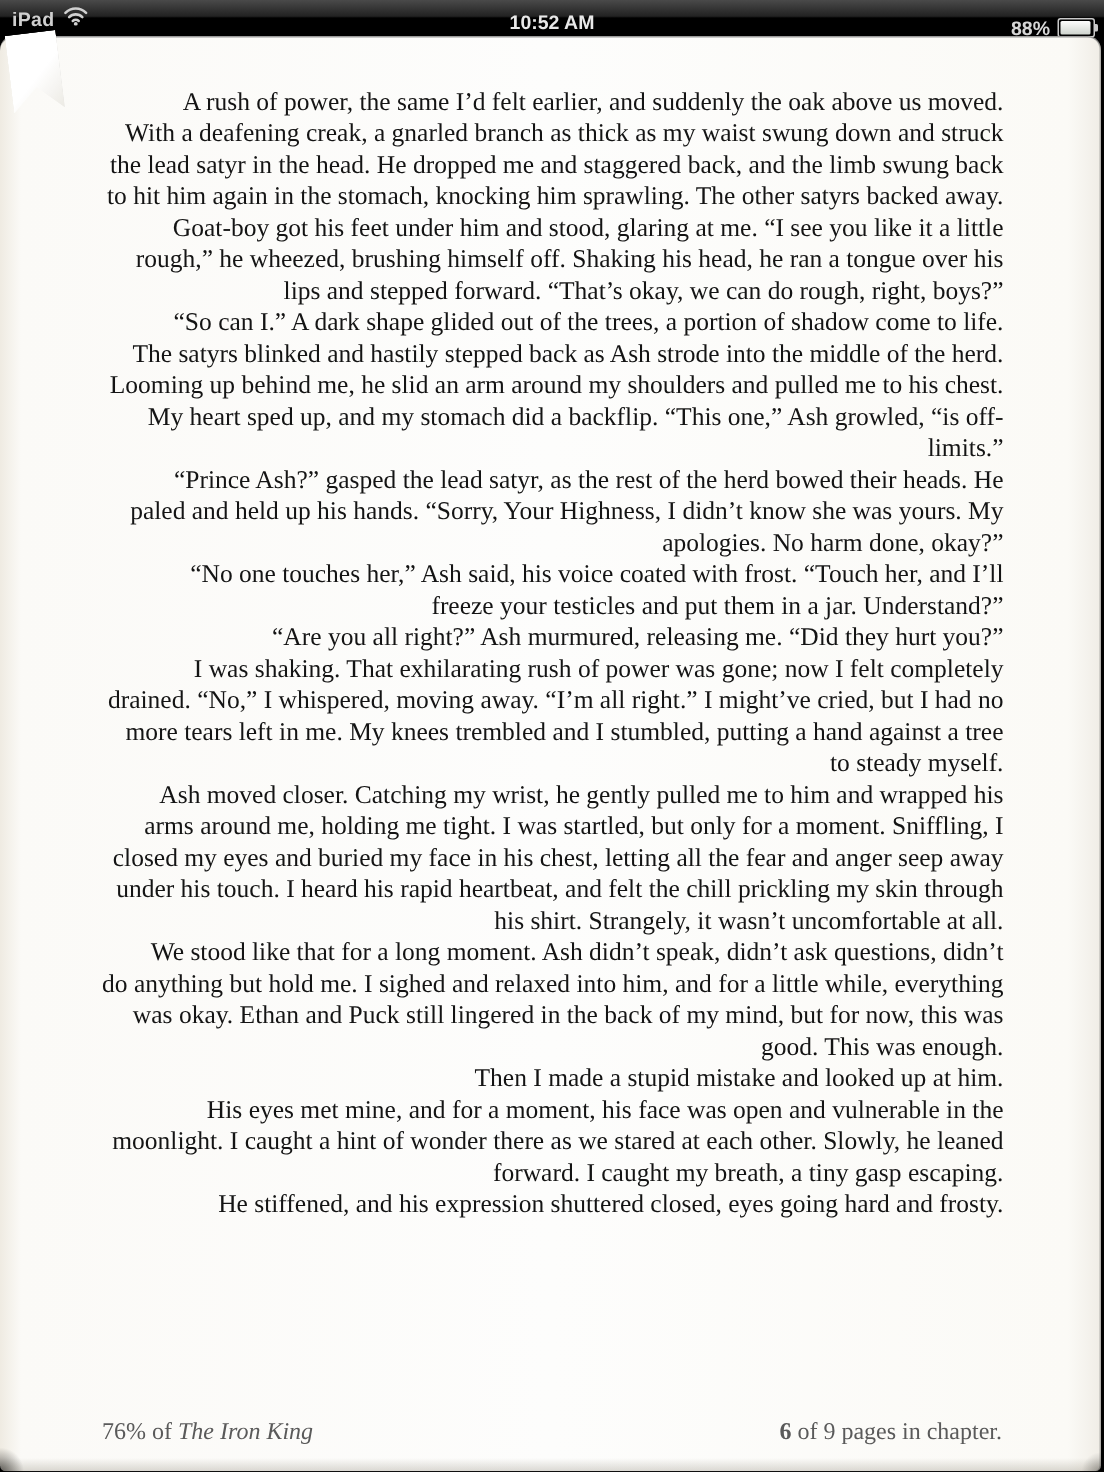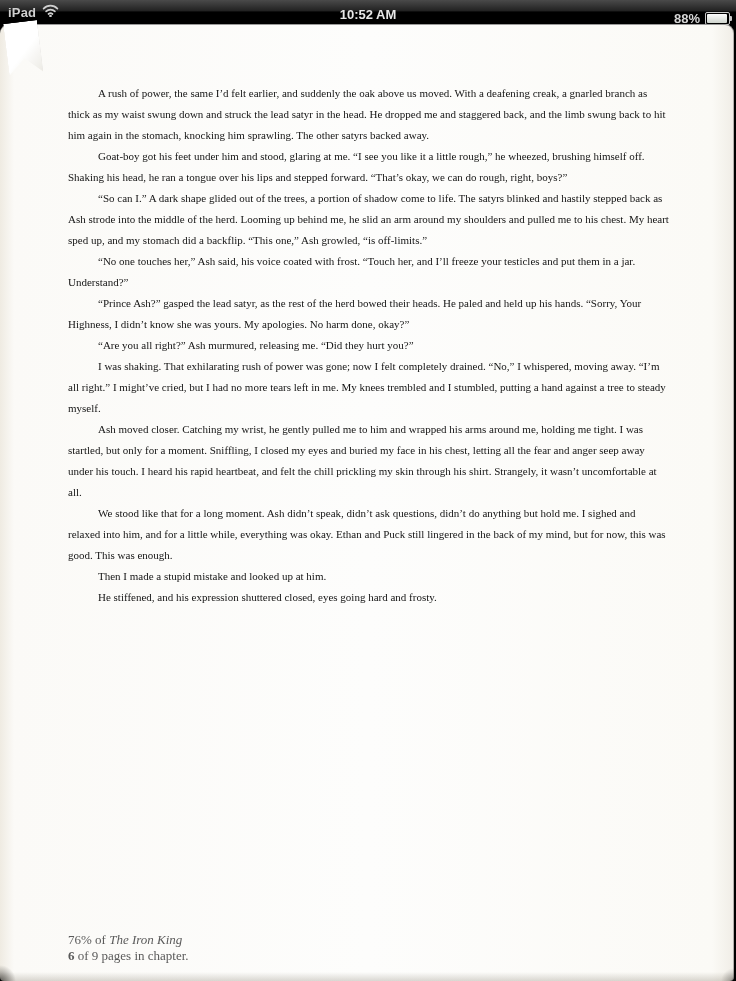--- a/index.html
+++ b/index.html
@@ -36,31 +36,30 @@
     position:absolute;top:-2px;left:3px;width:34px;height:52px;
     background:linear-gradient(135deg,#ffffff 55%,#eceae4);
     clip-path:polygon(0 0,100% 0,100% 100%,50% 70%,0 100%);
     transform:rotate(-7deg);transform-origin:50% 0;
     filter:drop-shadow(2px 2px 2px rgba(0,0,0,0.35));
   }
   
   .text-block{
     position:absolute;top:33px;left:68px;width:601px;
     font-family:"Liberation Serif","DejaVu Serif",serif;
-    font-size:11px;line-height:21px;color:#141414;
-    text-align:left;
-    margin-top:26px;
+    font-size:17px;line-height:21px;color:#141414;
+    text-align:right;
   }
   .text-block p{margin:0;text-indent:30px;}
   
   .footer{
     position:absolute;left:68px;right:66px;bottom:17px;
     display:flex;justify-content:space-between;align-items:baseline;
     font-family:"Liberation Serif","DejaVu Serif",serif;
-    font-size:13px;color:#5a5a5a;flex-direction:column;
+    font-size:16px;color:#5a5a5a;
   }
   .footer i{font-style:italic;}
   .footer b{font-weight:bold;}
 </style>
 </head>
 <body>
 
 <div class="screen">
 
   <div class="statusbar">
@@ -87,27 +86,28 @@
     </div>
   </div>
 
   <div class="page">
     <div class="bookmark"></div>
 
     <div class="text-block">
       <p>A rush of power, the same I’d felt earlier, and suddenly the oak above us moved. With a deafening creak, a gnarled branch as thick as my waist swung down and struck the lead satyr in the head. He dropped me and staggered back, and the limb swung back to hit him again in the stomach, knocking him sprawling. The other satyrs backed away.</p>
       <p>Goat-boy got his feet under him and stood, glaring at me. “I see you like it a little rough,” he wheezed, brushing himself off. Shaking his head, he ran a tongue over his lips and stepped forward. “That’s okay, we can do rough, right, boys?”</p>
       <p>“So can I.” A dark shape glided out of the trees, a portion of shadow come to life. The satyrs blinked and hastily stepped back as Ash strode into the middle of the herd. Looming up behind me, he slid an arm around my shoulders and pulled me to his chest. My heart sped up, and my stomach did a backflip. “This one,” Ash growled, “is off-limits.”</p>
+      <p>“Prince Ash?” gasped the lead satyr, as the rest of the herd bowed their heads. He paled and held up his hands. “Sorry, Your Highness, I didn’t know she was yours. My apologies. No harm done, okay?”</p>
       <p>“No one touches her,” Ash said, his voice coated with frost. “Touch her, and I’ll freeze your testicles and put them in a jar. Understand?”</p>
-      <p>“Prince Ash?” gasped the lead satyr, as the rest of the herd bowed their heads. He paled and held up his hands. “Sorry, Your Highness, I didn’t know she was yours. My apologies. No harm done, okay?”</p>
       <p>“Are you all right?” Ash murmured, releasing me. “Did they hurt you?”</p>
       <p>I was shaking. That exhilarating rush of power was gone; now I felt completely drained. “No,” I whispered, moving away. “I’m all right.” I might’ve cried, but I had no more tears left in me. My knees trembled and I stumbled, putting a hand against a tree to steady myself.</p>
       <p>Ash moved closer. Catching my wrist, he gently pulled me to him and wrapped his arms around me, holding me tight. I was startled, but only for a moment. Sniffling, I closed my eyes and buried my face in his chest, letting all the fear and anger seep away under his touch. I heard his rapid heartbeat, and felt the chill prickling my skin through his shirt. Strangely, it wasn’t uncomfortable at all.</p>
       <p>We stood like that for a long moment. Ash didn’t speak, didn’t ask questions, didn’t do anything but hold me. I sighed and relaxed into him, and for a little while, everything was okay. Ethan and Puck still lingered in the back of my mind, but for now, this was good. This was enough.</p>
       <p>Then I made a stupid mistake and looked up at him.</p>
+      <p>His eyes met mine, and for a moment, his face was open and vulnerable in the moonlight. I caught a hint of wonder there as we stared at each other. Slowly, he leaned forward. I caught my breath, a tiny gasp escaping.</p>
       <p>He stiffened, and his expression shuttered closed, eyes going hard and frosty.</p>
     </div>
 
     <div class="footer">
       <span><span>76% of </span><i>The Iron King</i></span>
       <span><b>6</b><span> of 9 pages in chapter.</span></span>
     </div>
   </div>
 
 </div>

